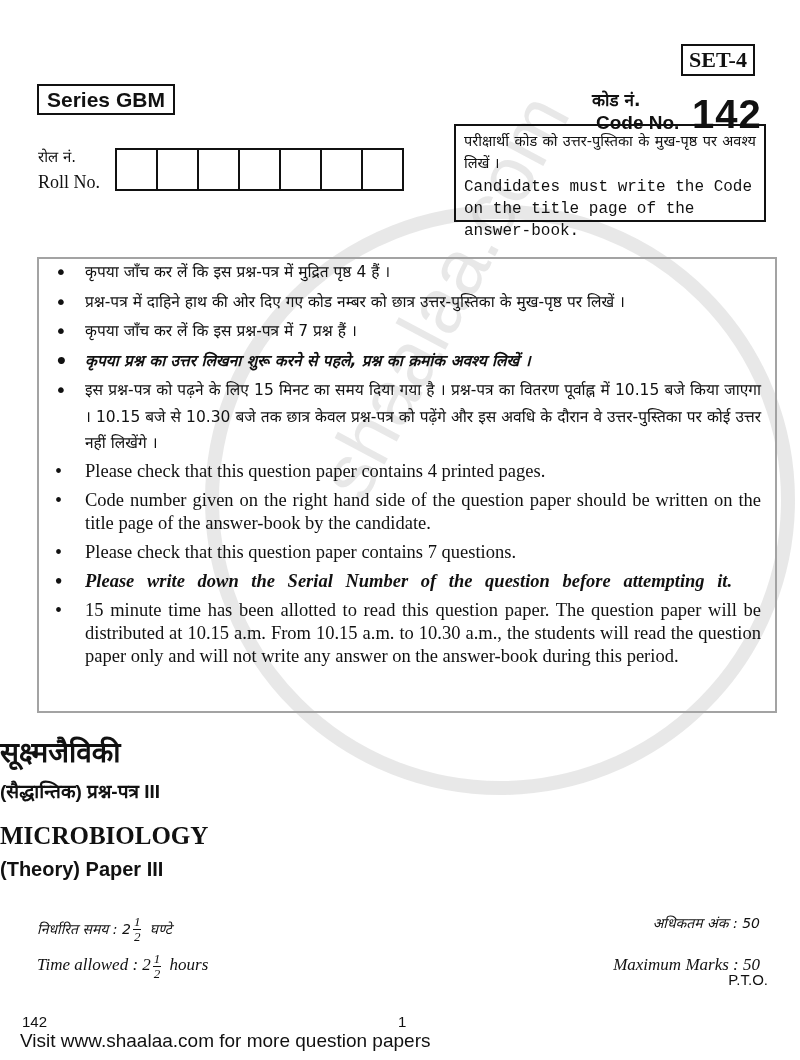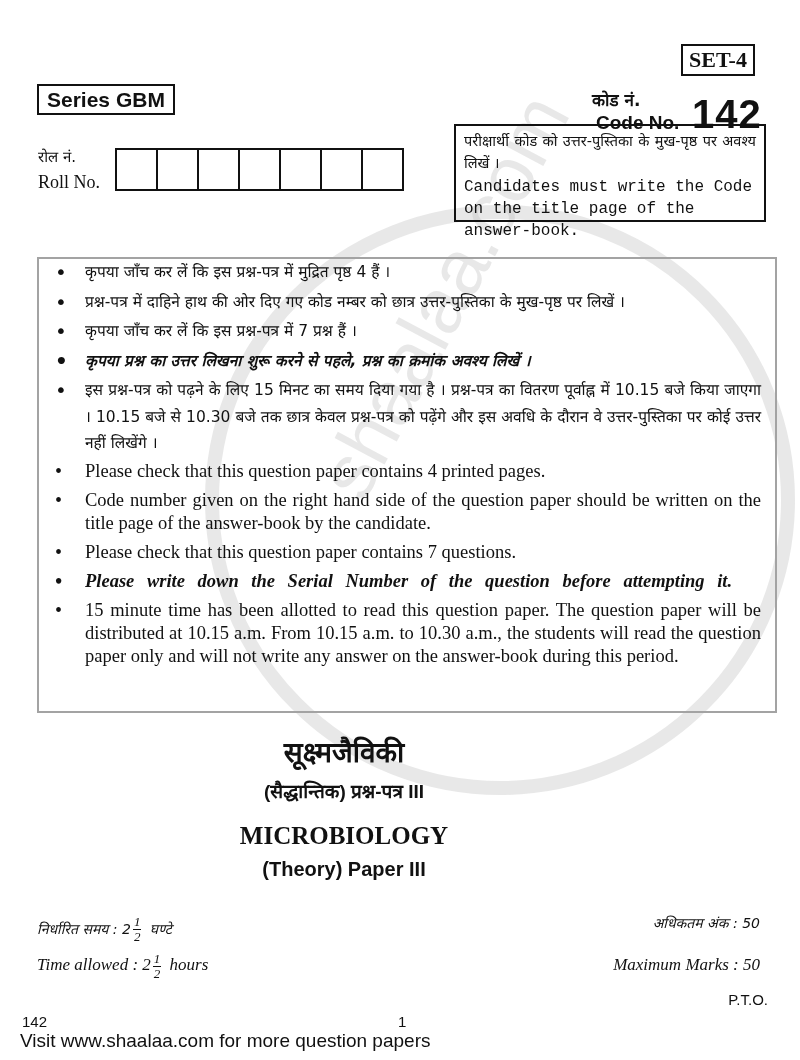--- a/index.html
+++ b/index.html
@@ -56,40 +56,40 @@
     .instructions ul { list-style: none; margin: 0; padding: 0; }
     .instructions li { position: relative; padding-left: 32px; text-align: justify; }
     .instructions li::before {
       content: "\2022"; position: absolute; left: 2px; top: 0; font-size: 20px;
     }
     .instructions li.hi { font-family: "DejaVu Sans", sans-serif; font-size: 15.5px; line-height: 26.5px; margin-bottom: 3px; }
     .instructions li.en { font-family: "Liberation Serif", serif; font-size: 18.5px; line-height: 23px; margin-bottom: 6px; }
     .instructions li.bold { font-weight: bold; font-style: italic; }
     .instructions li.bold.en { word-spacing: 8px; }
 
-    .title-block { left: 0; width: 688px; text-align: center; }
+    .title-block { left: 0; width: 688px; text-align: left; }
     .t-hi1 { top: 732px; font-family: "DejaVu Sans", sans-serif; font-weight: bold; font-size: 28px; }
     .t-hi2 { top: 778px; font-family: Liberation Sans, sans-serif; font-weight: bold; font-size: 19px; }
     .t-en1 { top: 822px; font-family: "Liberation Serif", serif; font-weight: bold; font-size: 25px; }
     .t-en2 { top: 858px; font-family: Liberation Sans, sans-serif; font-weight: bold; font-size: 20px; }
 
     .meta { font-style: italic; font-size: 17px; }
     .meta-hi { font-family: "DejaVu Sans", sans-serif; font-size: 14px; font-style: italic; }
     .frac { display: inline-block; vertical-align: middle; text-align: center; font-size: 13px; line-height: 14px; margin: 0 4px 0 2px; }
     .frac span { display: block; }
     .frac .num { border-bottom: 1px solid #111; padding: 0 1px; }
     .time-hi { left: 37px; top: 915px; }
     .time-en { left: 37px; top: 952px; font-family: "Liberation Serif", serif; }
     .marks-hi { right: 40px; top: 913px; }
     .marks-en { right: 40px; top: 955px; font-family: Liberation Serif, serif; }
 
     .footer { font-family: "Liberation Sans", sans-serif; font-size: 15px; }
     .f-code { left: 22px; top: 1013px; }
     .f-page { left: 398px; top: 1013px; }
-    .f-pto { right: 32px; top: 971px; margin-top: 20px; }
+    .f-pto { right: 32px; top: 971px; }
     .f-visit { left: 20px; top: 1030px; font-size: 19px; }
   </style>
 </head>
 <body>
 
 <div class="watermark"></div>
 <div class="watermark-text">shaalaa.com</div>
 
 <div class="abs set-box">SET-4</div>
 <div class="abs series-box">Series GBM</div>

